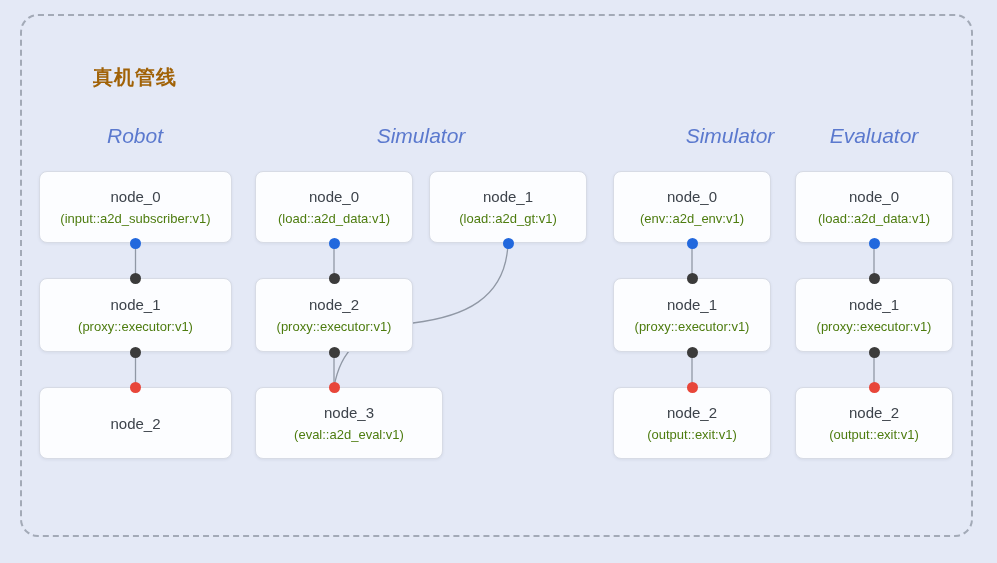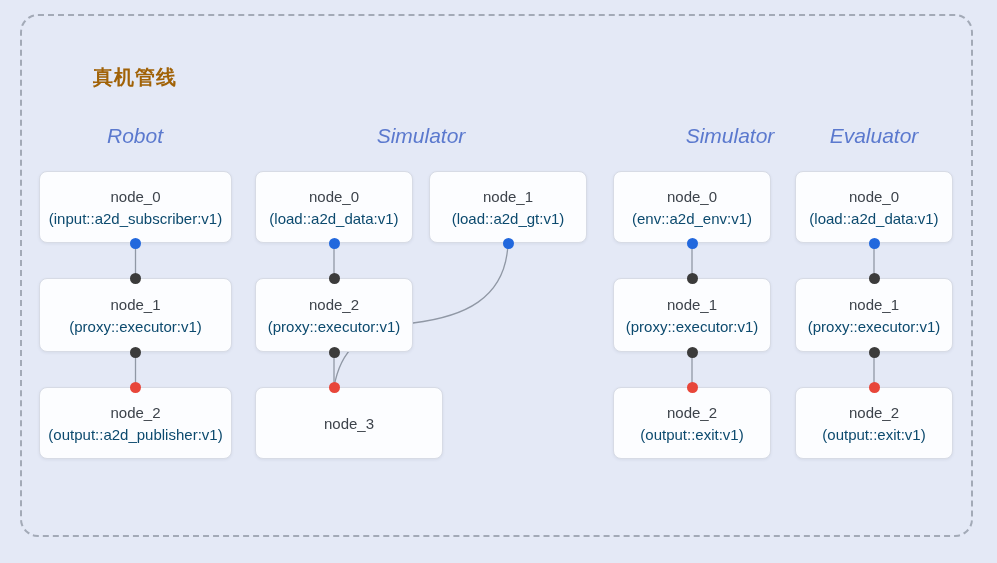--- a/index.html
+++ b/index.html
@@ -24,21 +24,21 @@
     z-index:2;white-space:nowrap;font-style:italic;
   }
   .node{
     position:absolute;z-index:2;box-sizing:border-box;
     background:#fcfdff;border:1px solid #d7dbe5;border-radius:8px;
     box-shadow:0 1px 3px rgba(50,60,90,0.08);
     display:flex;flex-direction:column;align-items:center;justify-content:center;
     gap:3px;
   }
   .node-name{font-size:15px;color:#3d434b;line-height:19px;}
-  .node-type{font-size:15px;color:#0c4a6e;line-height:19px;white-space:nowrap;}
+  .node-type{font-size:13px;color:#4d7c0f;line-height:19px;white-space:nowrap;}
   .dot{
     position:absolute;width:11px;height:11px;border-radius:50%;z-index:3;
   }
   .dot.blue{background:#2268dd;}
   .dot.dark{background:#3b3b3b;}
   .dot.red{background:#e8463a;}
 </style>
 </head>
 <body>
 
@@ -66,21 +66,20 @@
   <div class="node" style="left:39px;top:171px;width:193px;height:72px">
     <div class="node-name">node_0</div>
     <div class="node-type">(input::a2d_subscriber:v1)</div>
   </div>
   <div class="node" style="left:39px;top:278px;width:193px;height:74px">
     <div class="node-name">node_1</div>
     <div class="node-type">(proxy::executor:v1)</div>
   </div>
   <div class="node" style="left:39px;top:387px;width:193px;height:72px">
     <div class="node-name">node_2</div>
-    <div class="node-type">(output::a2d_publisher:v1)</div>
   </div>
   <div class="dot blue" style="left:130px;top:237.5px"></div>
   <div class="dot dark" style="left:130px;top:272.5px"></div>
   <div class="dot dark" style="left:130px;top:346.5px"></div>
   <div class="dot red" style="left:130px;top:381.5px"></div>
 
   <div class="title-en" style="left:421px">Simulator</div>
 
   <div class="node" style="left:255px;top:171px;width:158px;height:72px">
     <div class="node-name">node_0</div>
@@ -89,20 +88,21 @@
   <div class="node" style="left:429px;top:171px;width:158px;height:72px">
     <div class="node-name">node_1</div>
     <div class="node-type">(load::a2d_gt:v1)</div>
   </div>
   <div class="node" style="left:255px;top:278px;width:158px;height:74px">
     <div class="node-name">node_2</div>
     <div class="node-type">(proxy::executor:v1)</div>
   </div>
   <div class="node" style="left:255px;top:387px;width:188px;height:72px">
     <div class="node-name">node_3</div>
+    <div class="node-type">(eval::a2d_eval:v1)</div>
   </div>
   <div class="dot blue" style="left:328.5px;top:237.5px"></div>
   <div class="dot blue" style="left:502.5px;top:237.5px"></div>
   <div class="dot dark" style="left:328.5px;top:272.5px"></div>
   <div class="dot dark" style="left:328.5px;top:346.5px"></div>
   <div class="dot red" style="left:328.5px;top:381.5px"></div>
 
   <div class="title-en" style="left:730px">Simulator</div>
 
   <div class="node" style="left:613px;top:171px;width:158px;height:72px">

